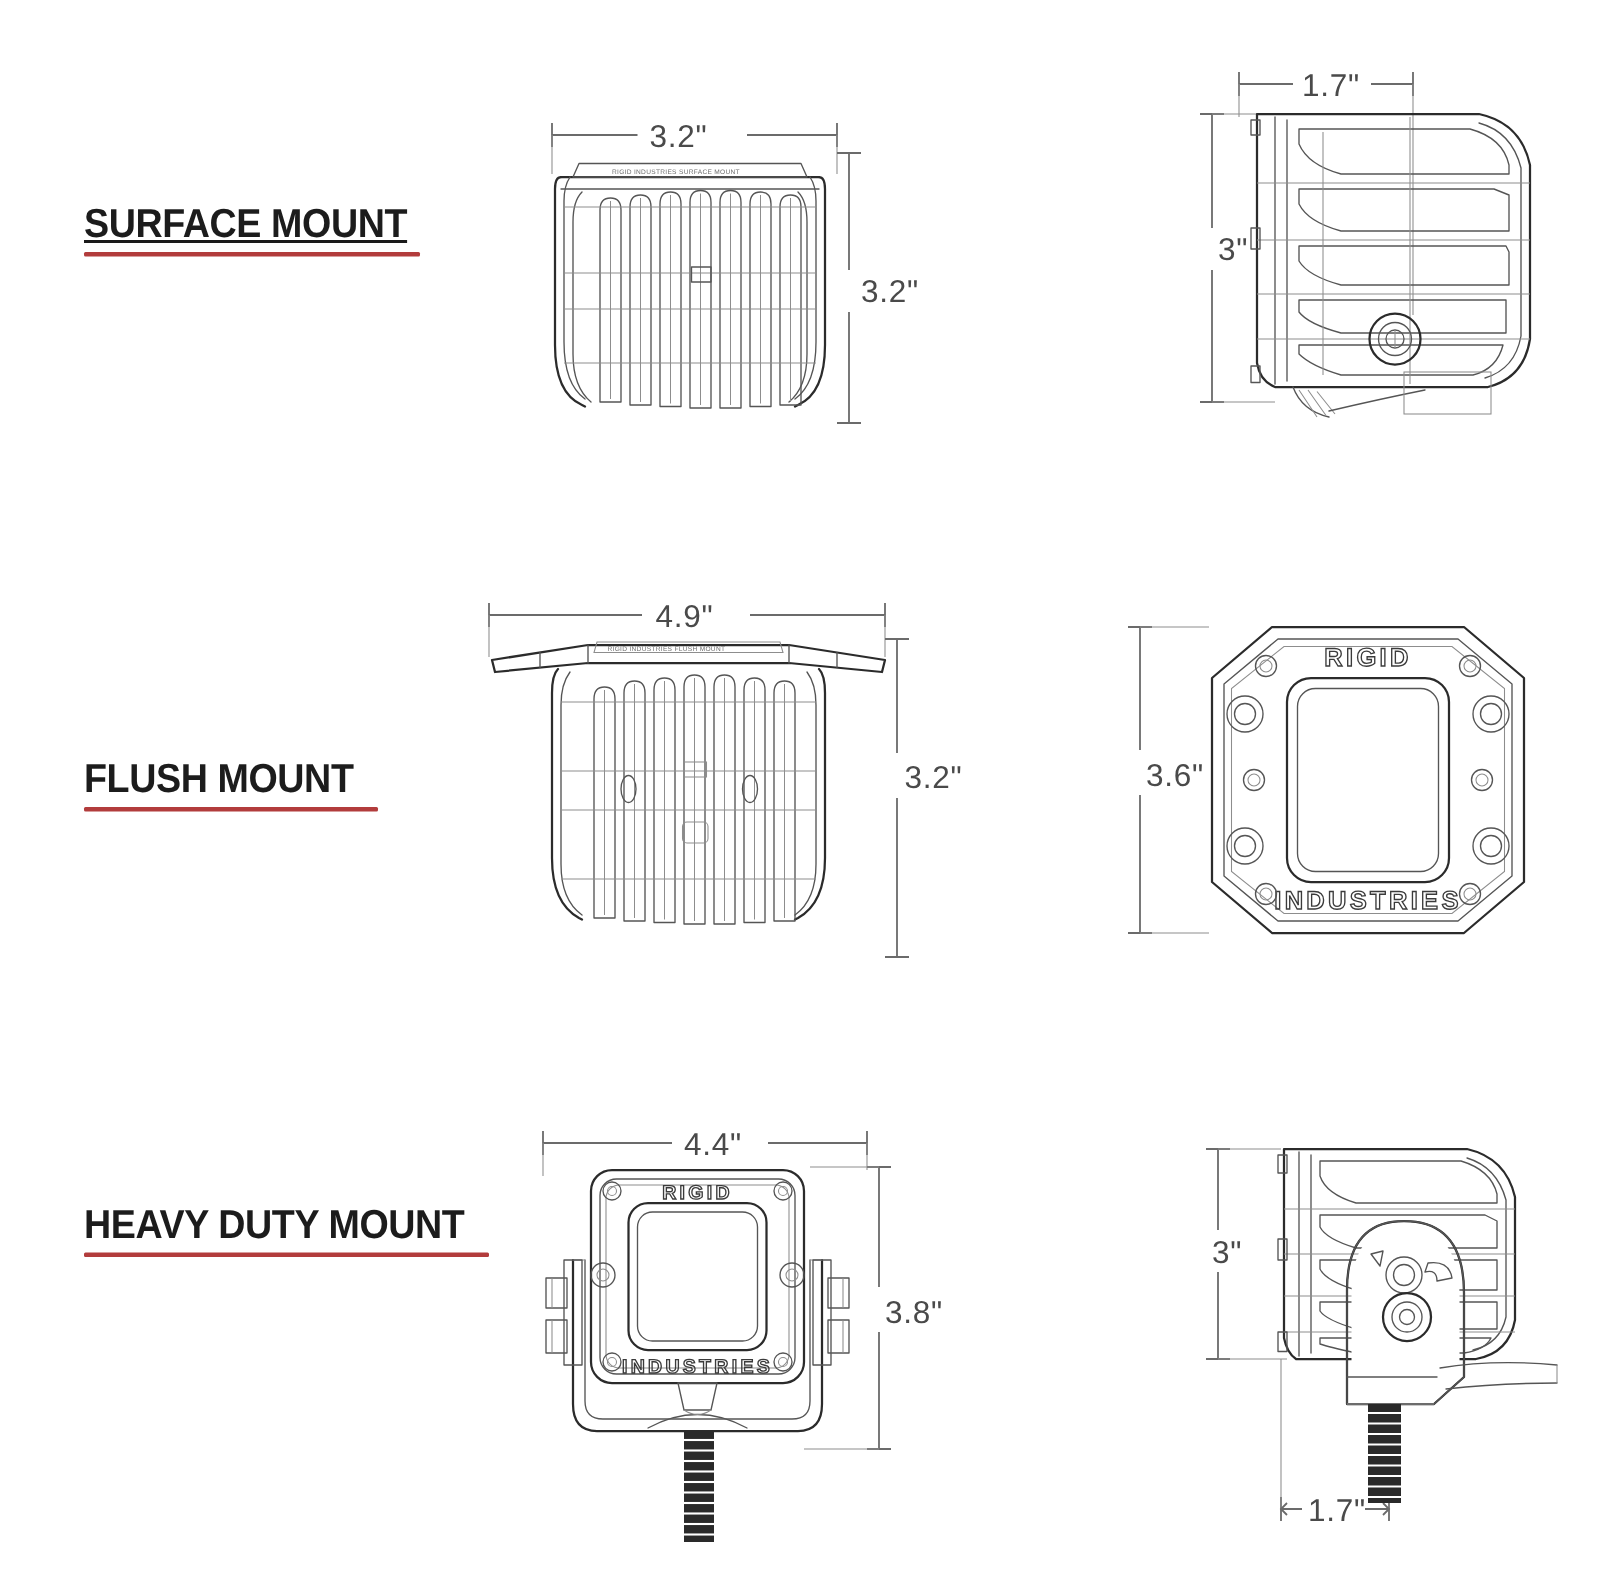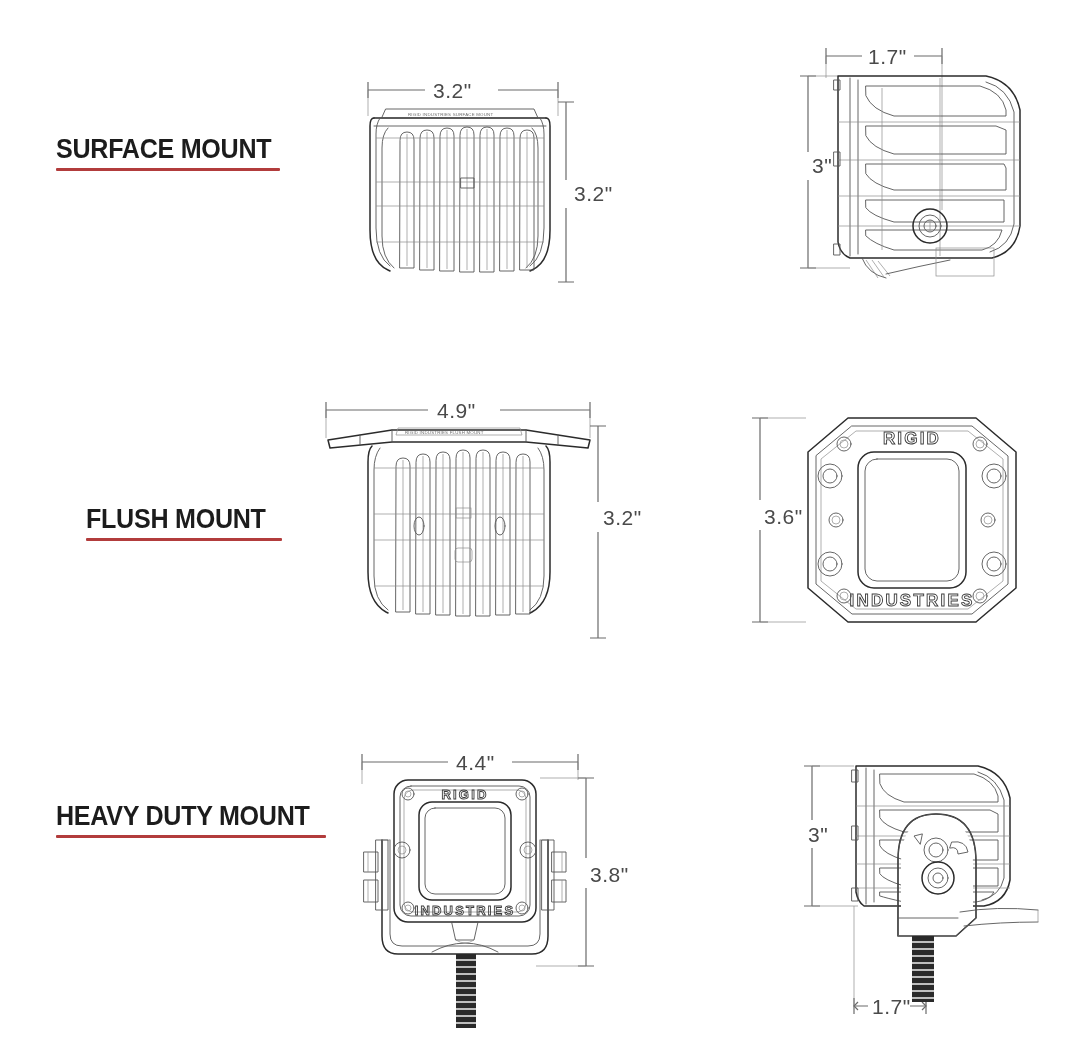--- a/index.html
+++ b/index.html
@@ -58,21 +58,21 @@
   .ln-hair{fill:none;stroke:#8d8d8d;stroke-width:0.7;}
   .dimline{fill:none;stroke:#6b6b6b;stroke-width:1.2;}
   .wht{fill:#ffffff;}
   .stud{fill:#2a2a2a;}
 </style>
 </head>
 <body>
 
 <div class="stage">
 
-  <div class="sect-label" style="left:56px; top:135px; width:224px;">
+  <div class="sect-label" style="left:56px; top:135px; width:224px;text-decoration:underline;">
     <div class="txt">SURFACE MOUNT</div>
     <div class="rule"></div>
   </div>
 
   <div class="fig" style="left:330px; top:30px;">
     <svg width="300" height="250" viewBox="0 0 300 250">
 
       <g>
         <path class="dimline" d="M38 52 L38 68 M38 60 L95 60 M168 60 L228 60 M228 52 L228 68"></path>
         <path class="ln-hair" d="M38 60 L38 86 M228 60 L228 86"></path>
@@ -187,21 +187,21 @@
       </g>
 
       <g class="ln-thin">
         <rect x="44" y="50" width="6" height="10"></rect>
         <rect x="44" y="122" width="6" height="14"></rect>
         <rect x="44" y="214" width="6" height="11"></rect>
       </g>
     </svg>
   </div>
 
-  <div class="sect-label" style="left:56px; top:505px; width:196px;margin-left:30px;">
+  <div class="sect-label" style="left:56px; top:505px; width:196px;">
     <div class="txt">FLUSH MOUNT</div>
     <div class="rule"></div>
   </div>
 
   <div class="fig" style="left:300px; top:390px;">
     <svg width="330" height="250" viewBox="0 0 330 250">
 
       <g>
         <path class="dimline" d="M26 12 L26 28 M26 20 L128 20 M200 20 L290 20 M290 12 L290 28"></path>
         <path class="ln-hair" d="M26 20 L26 48 M290 20 L290 48"></path>

